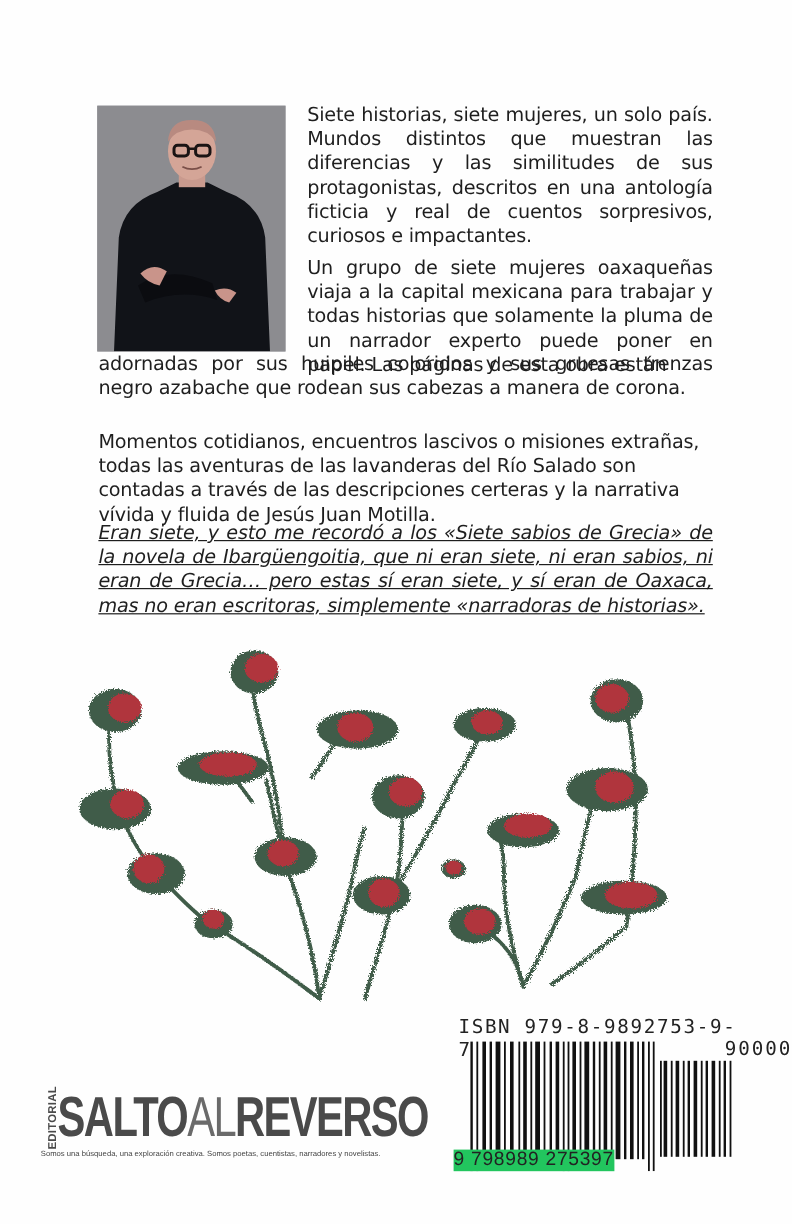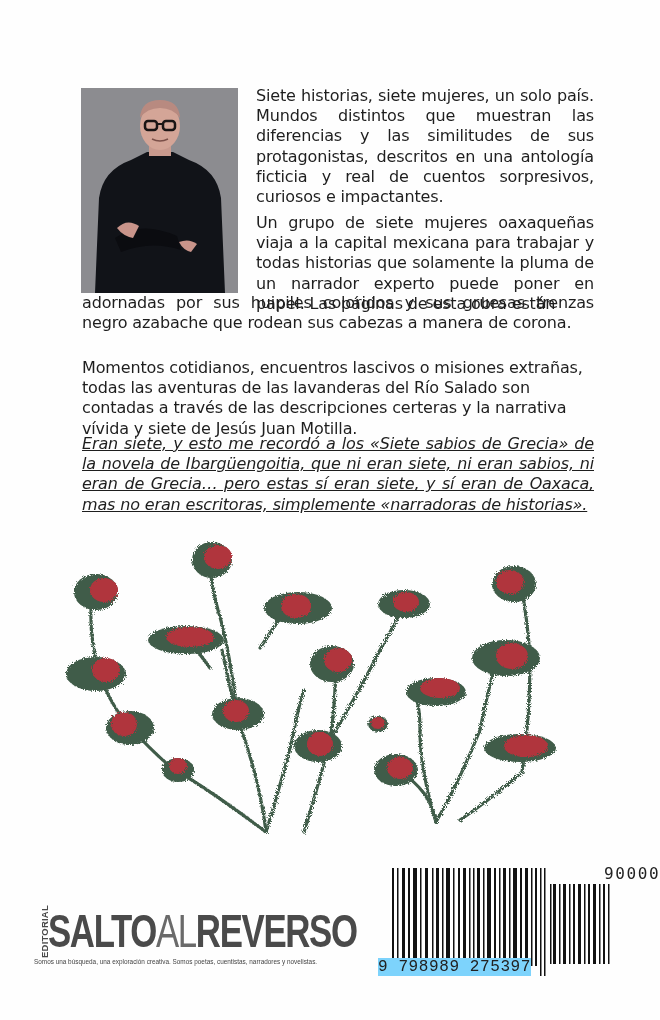--- a/index.html
+++ b/index.html
@@ -16,21 +16,21 @@
   .logo { position:absolute; left:34px; top:880px; width:320px; height:60px;margin-top:28px; }
   .logo .ed { position:absolute; left:0; top:2px; width:12px; height:44px; }
   .logo .ed span { position:absolute; left:-16px; top:16px; transform:rotate(-90deg); font-family:"Liberation Sans", sans-serif; font-weight:bold; font-size:9.5px; letter-spacing:0.2px; color:#4a4a4a; white-space:nowrap; }
   .logo .word { position:absolute; left:14px; top:-2px; font-family:"Liberation Sans", sans-serif; font-size:47px; line-height:50px; color:#4a4a4a; letter-spacing:-1.8px; transform:scaleX(0.74); transform-origin:left top; white-space:nowrap; }
   .logo .word b { font-weight:bold; }
   .logo .word .thin { font-weight:normal; color:#6a6a6a; }
   .logo .tag { position:absolute; left:0; top:50px; font-family:"Liberation Sans", sans-serif; font-size:6.4px; color:#444; white-space:nowrap; }
   .isbn { position:absolute; left:378px; top:846px; width:236px; height:130px; }
   .isbn .lbl { position:absolute; left:4px; top:0; font-family:"DejaVu Sans Mono", monospace; font-size:16px; letter-spacing:1.4px; color:#222; }
   .isbn .addon { position:absolute; left:178px; top:18px; font-family:"DejaVu Sans Mono", monospace; font-size:16px; letter-spacing:1.6px; color:#222;margin-left:48px; }
-  .isbn .num { position:absolute; left:0; top:112px; font-family:Liberation Mono, monospace; font-size:16px; letter-spacing:0.6px; color:#222; background:#7dd3fc; }
+  .isbn .num { position:absolute; left:0; top:112px; font-family:Liberation Sans, sans-serif; font-size:16px; letter-spacing:0.6px; color:#222; background:#22c55e; }
   .isbn svg { position:absolute; left:0; top:0; }
 </style>
 </head>
 <body>
 
 <div class="photo">
   <svg width="157" height="205" viewBox="0 0 157 205">
     <rect width="157" height="205" fill="#8c8c90"></rect>
     <path d="M14 205 L18 110 Q22 82 50 72 L66 64 L92 64 L108 72 Q136 82 140 110 L144 205 Z" fill="#111318"></path>
     <path d="M34 150 Q60 132 96 148 L100 162 Q70 152 40 164 Z" fill="#0b0c10"></path>
@@ -42,21 +42,21 @@
     <rect x="64" y="33" width="12" height="9" rx="3" fill="none" stroke="#1a1414" stroke-width="2.5"></rect>
     <rect x="82" y="33" width="12" height="9" rx="3" fill="none" stroke="#1a1414" stroke-width="2.5"></rect>
     <line x1="76" y1="36" x2="82" y2="36" stroke="#1a1414" stroke-width="2"></line>
     <path d="M71 51 Q79 55 87 51" stroke="#7a4f48" stroke-width="1.5" fill="none"></path>
   </svg>
 </div>
 
 <div class="txt p1">Siete historias, siete mujeres, un solo país. Mundos distintos que muestran las diferencias y las similitudes de sus protagonistas, descritos en una antología ficticia y real de cuentos sorpresivos, curiosos e impactantes.</div>
 <div class="txt p2a">Un grupo de siete mujeres oaxaqueñas viaja a la capital mexicana para trabajar y todas historias que solamente la pluma de un narrador experto puede poner en papel. Las páginas de esta obra están</div>
 <div class="txt p2b">adornadas por sus huipiles coloridos y sus gruesas trenzas negro azabache que rodean sus cabezas a manera de corona.</div>
-<div class="txt p3">Momentos cotidianos, encuentros lascivos o misiones extrañas, todas las aventuras de las lavanderas del Río Salado son contadas a través de las descripciones certeras y la narrativa vívida y siete de Jesús Juan Motilla.</div>
+<div class="txt p3">Momentos cotidianos, encuentros lascivos o misiones extrañas, todas las aventuras de las lavanderas del Río Salado son contadas a través de las descripciones certeras y la narrativa vívida y fluida de Jesús Juan Motilla.</div>
 <div class="txt p4">Eran siete, y esto me recordó a los «Siete sabios de Grecia» de la novela de Ibargüengoitia, que ni eran siete, ni eran sabios, ni eran de Grecia… pero estas sí eran siete, y sí eran de Oaxaca, mas no eran escritoras, simplemente «narradoras de historias».</div>
 
 <div class="roses">
   <svg width="520" height="300" viewBox="0 0 520 300">
     <defs>
       <filter id="fuzz">
           <feTurbulence type="fractalNoise" baseFrequency="0.9" numOctaves="2" result="n"></feTurbulence>
           <feDisplacementMap in="SourceGraphic" in2="n" scale="5"></feDisplacementMap>
         </filter>
     </defs>
@@ -166,15 +166,16 @@
         <rect x="195" y="38" width="2" height="80"></rect>
       <rect x="200" y="38" width="3" height="80"></rect>
         <rect x="206" y="38" width="1.5" height="80"></rect>
         <rect x="210" y="38" width="2" height="80"></rect>
       <rect x="215" y="38" width="3" height="80"></rect>
         <rect x="221" y="38" width="1.5" height="80"></rect>
         <rect x="225" y="38" width="2" height="80"></rect>
       <rect x="230" y="38" width="1.5" height="80"></rect>
     </g>
   </svg>
+  <div class="lbl">ISBN 979-8-9892753-9-7</div>
   <div class="addon">90000</div>
   <div class="num">9 798989 275397</div>
 </div>
 
 </body></html>

